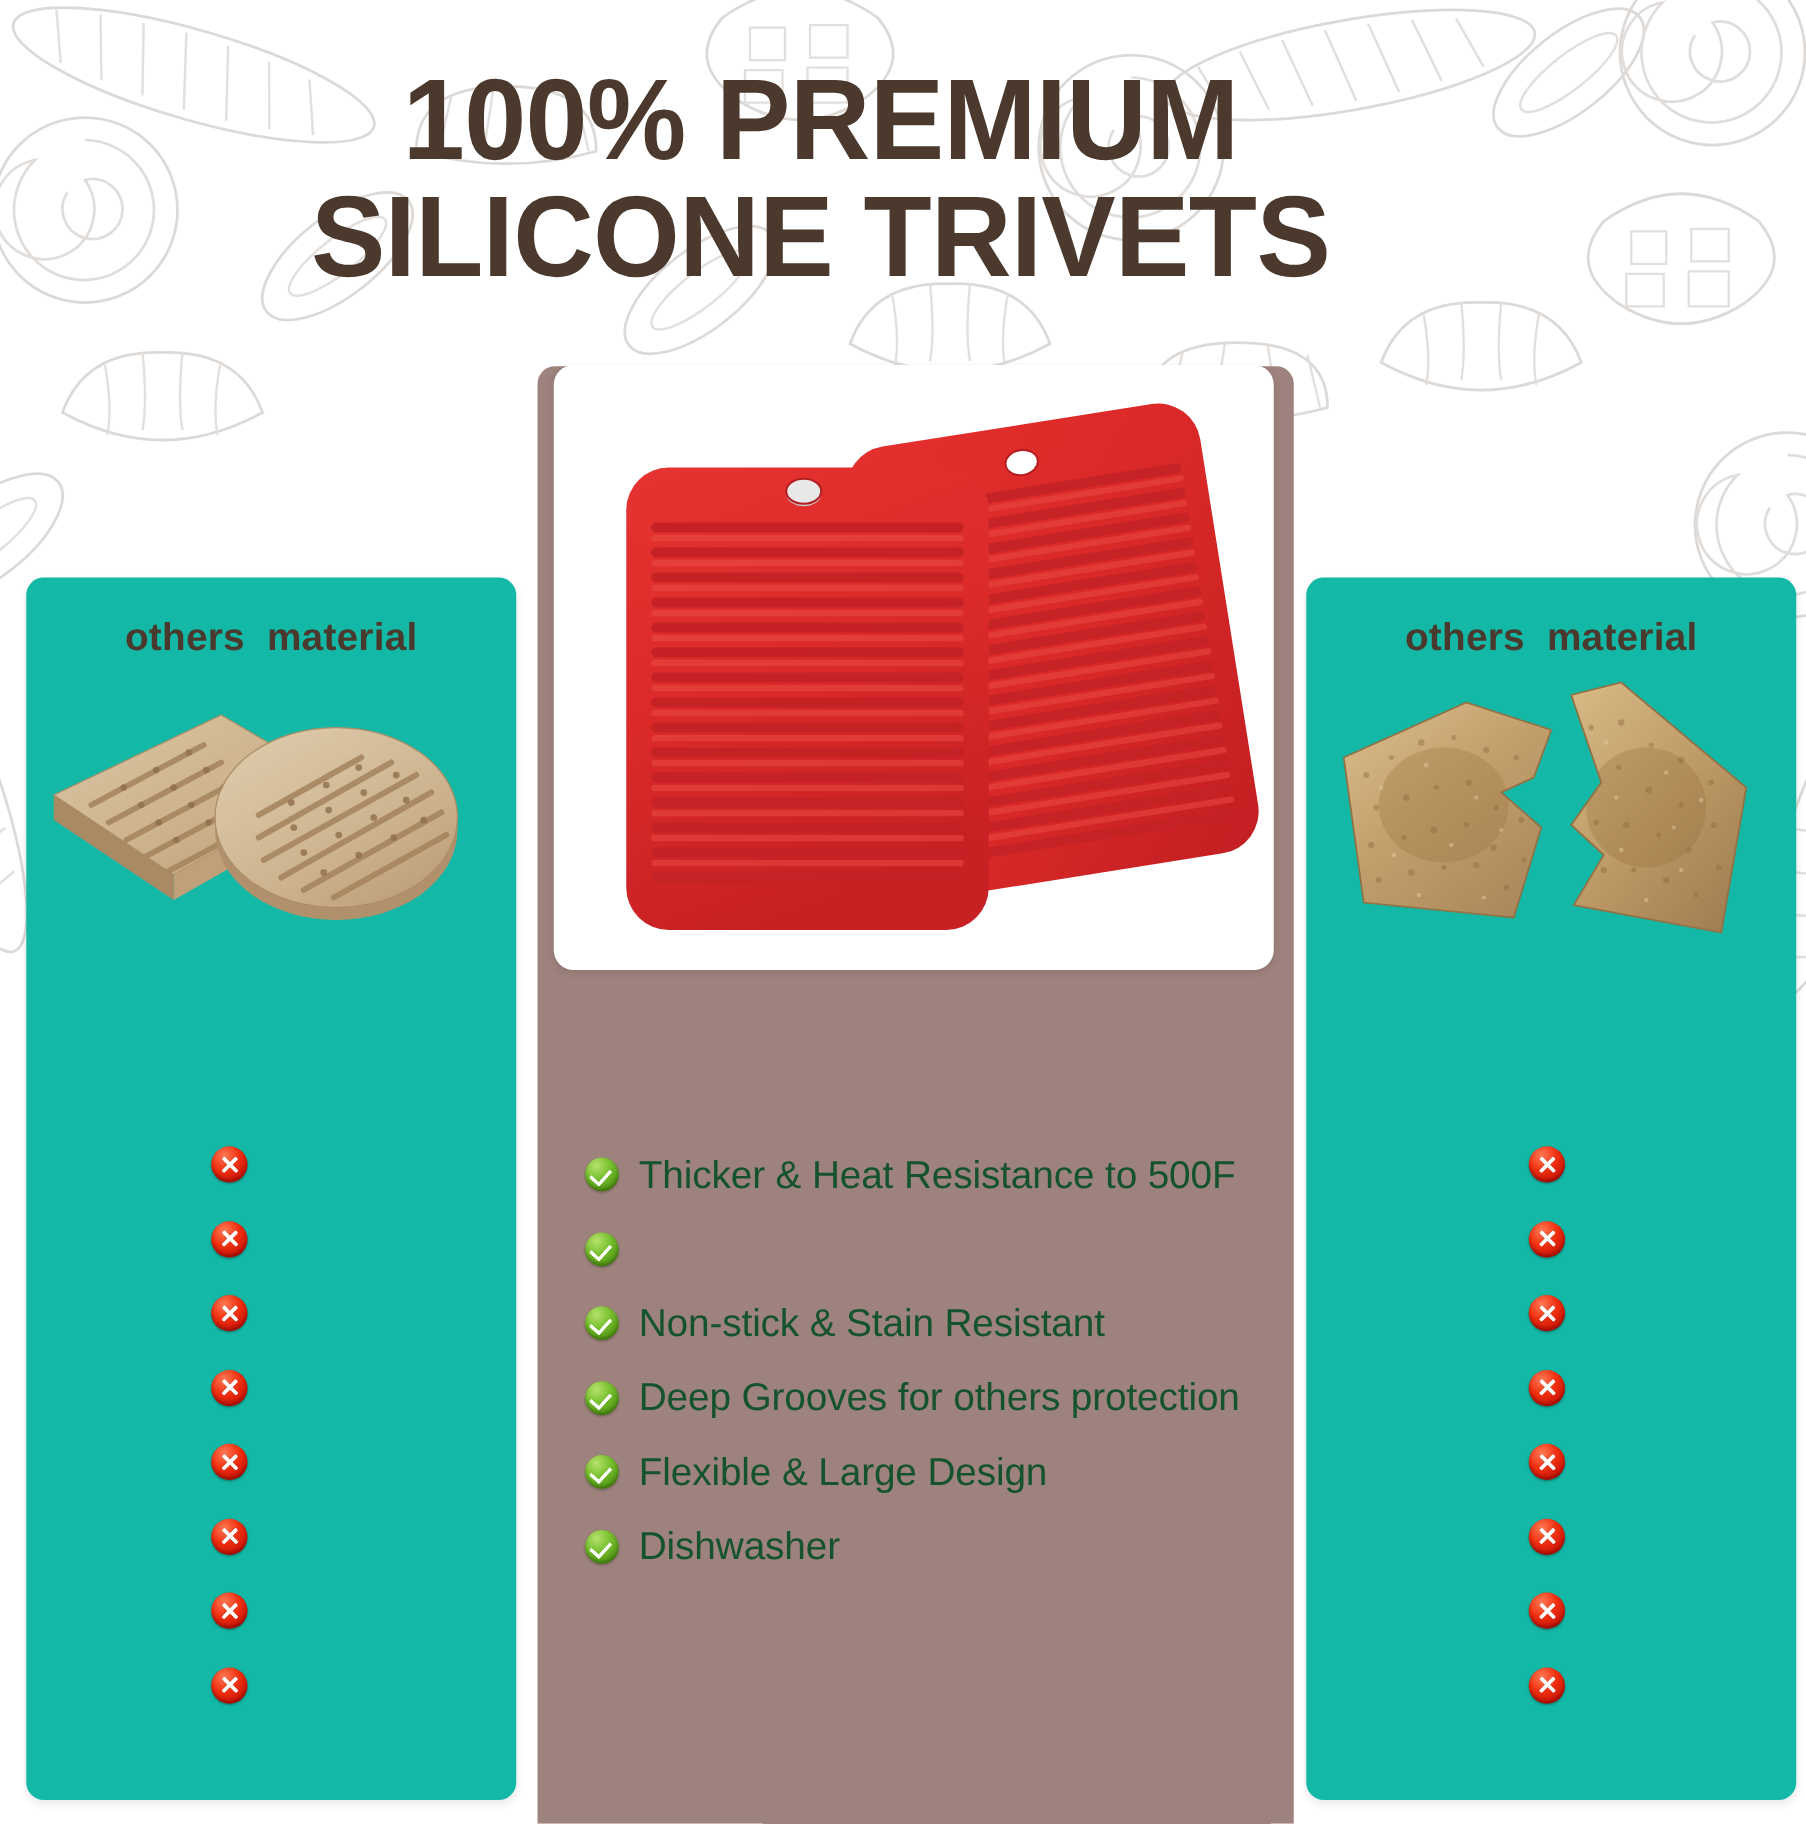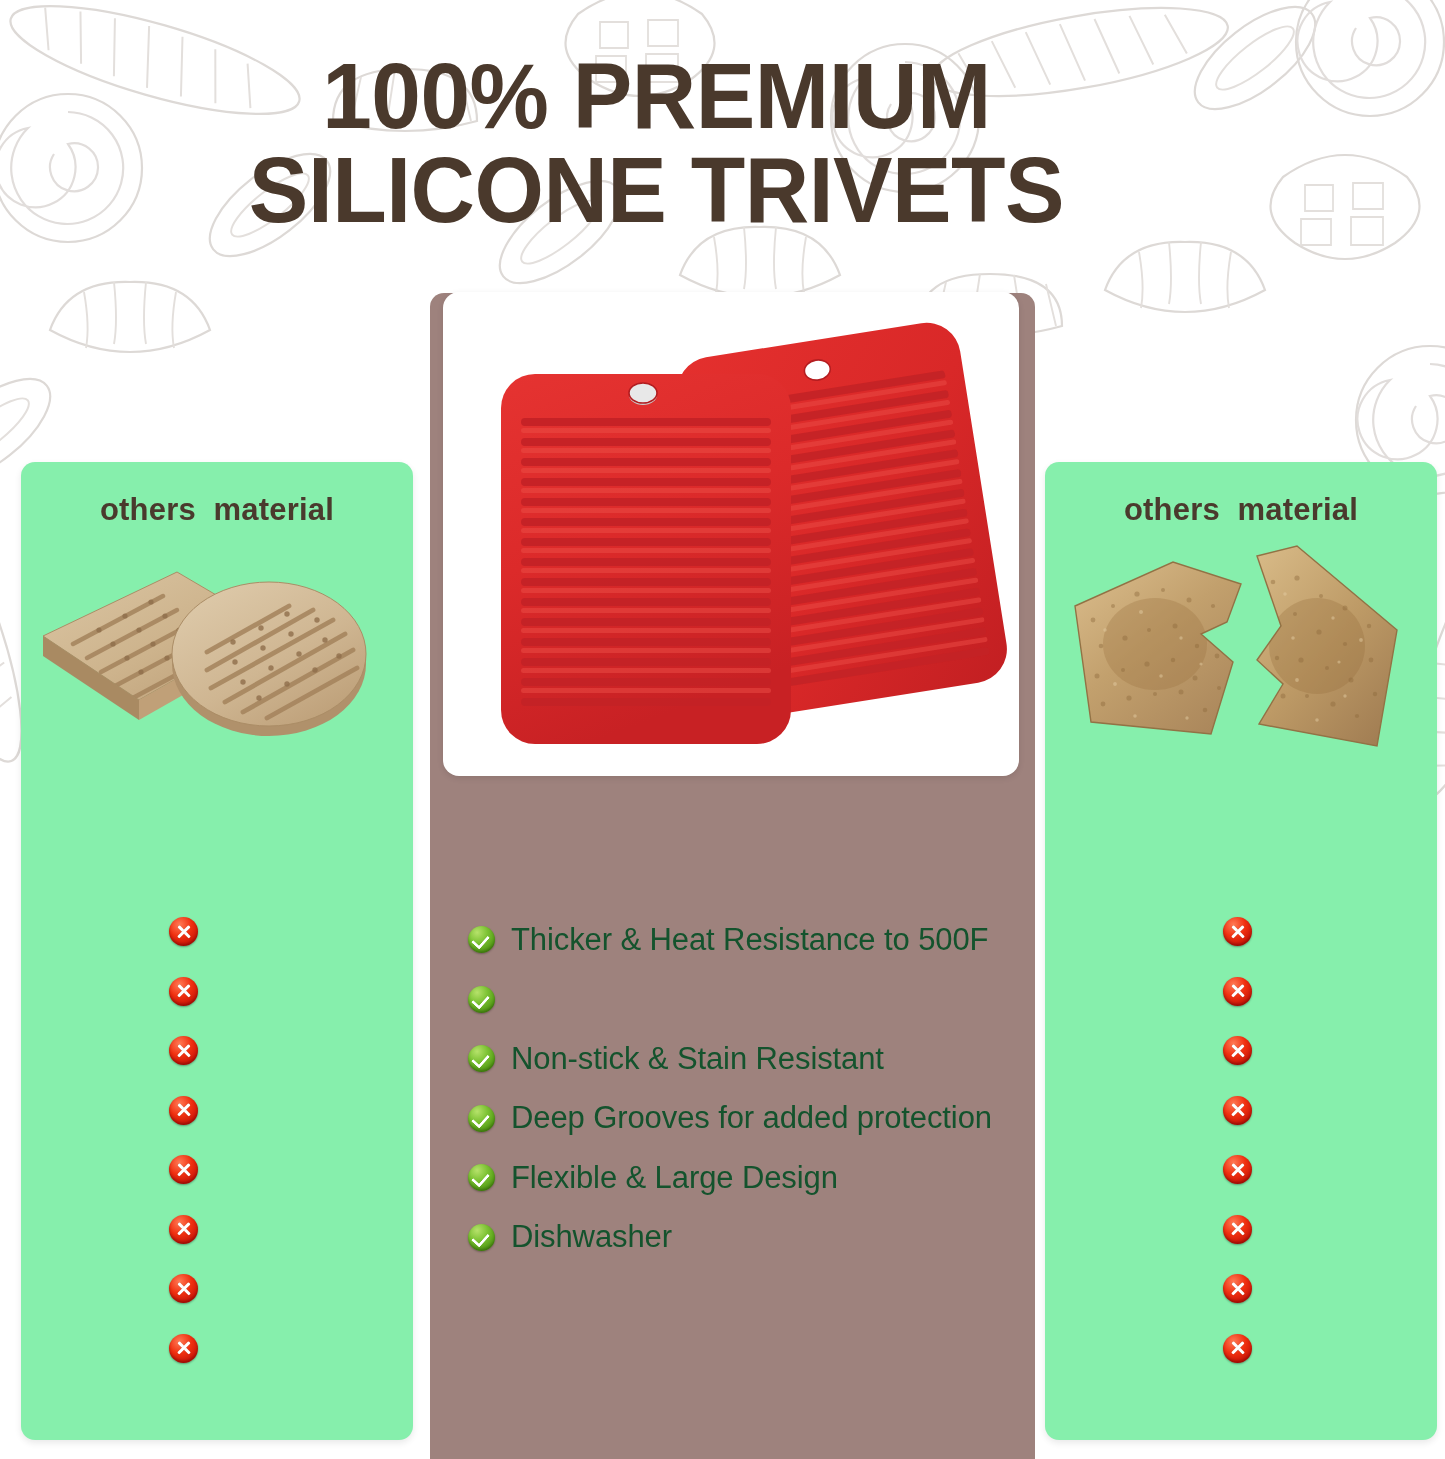--- a/index.html
+++ b/index.html
@@ -44,21 +44,21 @@
     white-space: nowrap;
   }
   .title-line.l2 { margin-top: 6px; }
 
   
   .side-panel {
     position: absolute;
     top: 462px;
     width: 392px;
     height: 978px;
-    background: #86efac;
+    background: #14b8a6;
     border-radius: 14px;
     z-index: 2;
     box-shadow: 0 3px 7px rgba(0,0,0,0.09);
   }
   #panel-left  { left: 21px; }
   #panel-right { left: 1045px; }
 
   .others-label {
     position: absolute;
     top: 30px;
@@ -604,21 +604,21 @@
   </div>
   <div class="feature-row">
     <span class="check-badge"></span>
   </div>
   <div class="feature-row">
     <span class="check-badge"></span>
     <span class="feature-text">Non-stick &amp; Stain Resistant</span>
   </div>
   <div class="feature-row">
     <span class="check-badge"></span>
-    <span class="feature-text">Deep Grooves for added protection</span>
+    <span class="feature-text">Deep Grooves for others protection</span>
   </div>
   <div class="feature-row">
     <span class="check-badge"></span>
     <span class="feature-text">Flexible &amp; Large Design</span>
   </div>
   <div class="feature-row">
     <span class="check-badge"></span>
     <span class="feature-text">Dishwasher</span>
   </div>
 </div>

